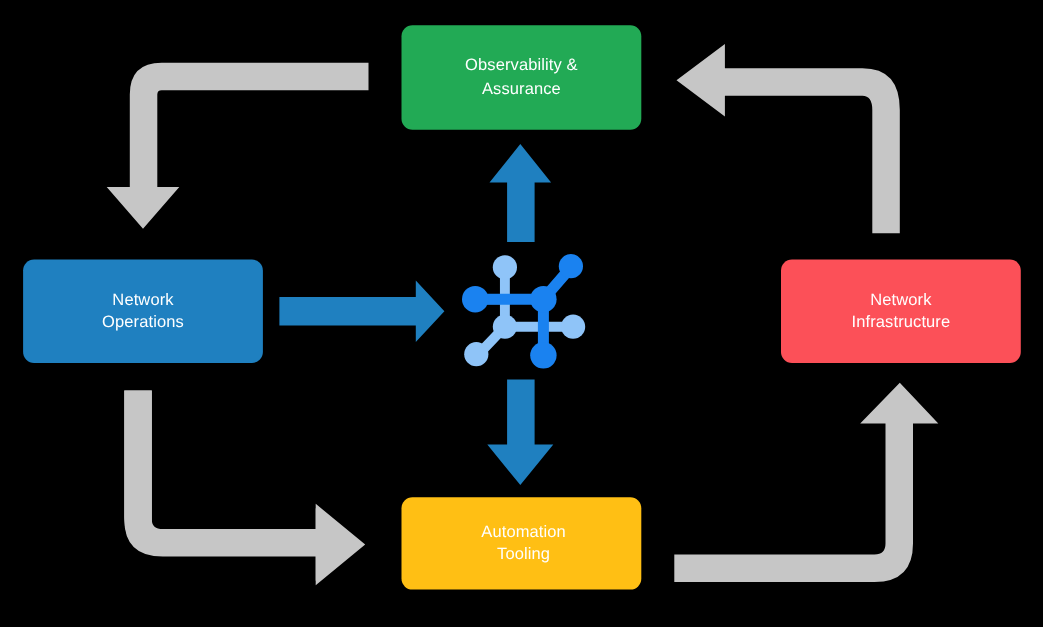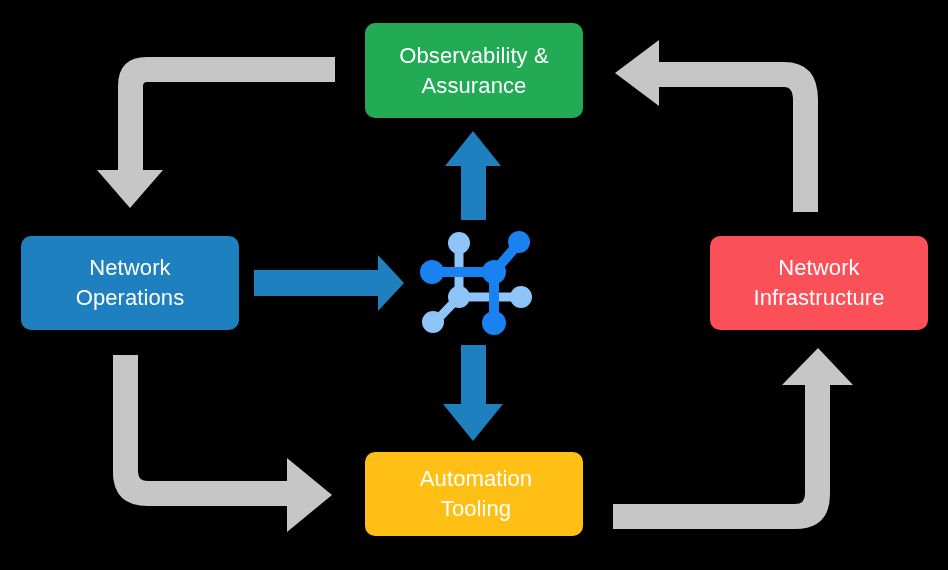--- a/index.html
+++ b/index.html
@@ -23,21 +23,21 @@
   .node-box {
     position: absolute;
     box-sizing: border-box;
     border-radius: 10px;
     display: flex;
     align-items: center;
     justify-content: center;
     text-align: center;
     color: #ffffff;
     font-family: "Liberation Sans", sans-serif;
-    font-size: 22px;
+    font-size: 15px;
     line-height: 1.35;
     font-weight: 400;
     letter-spacing: 0.1px;
     padding: 4px 8px;
     user-select: none;
   }
   .node-label {
     white-space: pre-line;
     display: block;
   }

